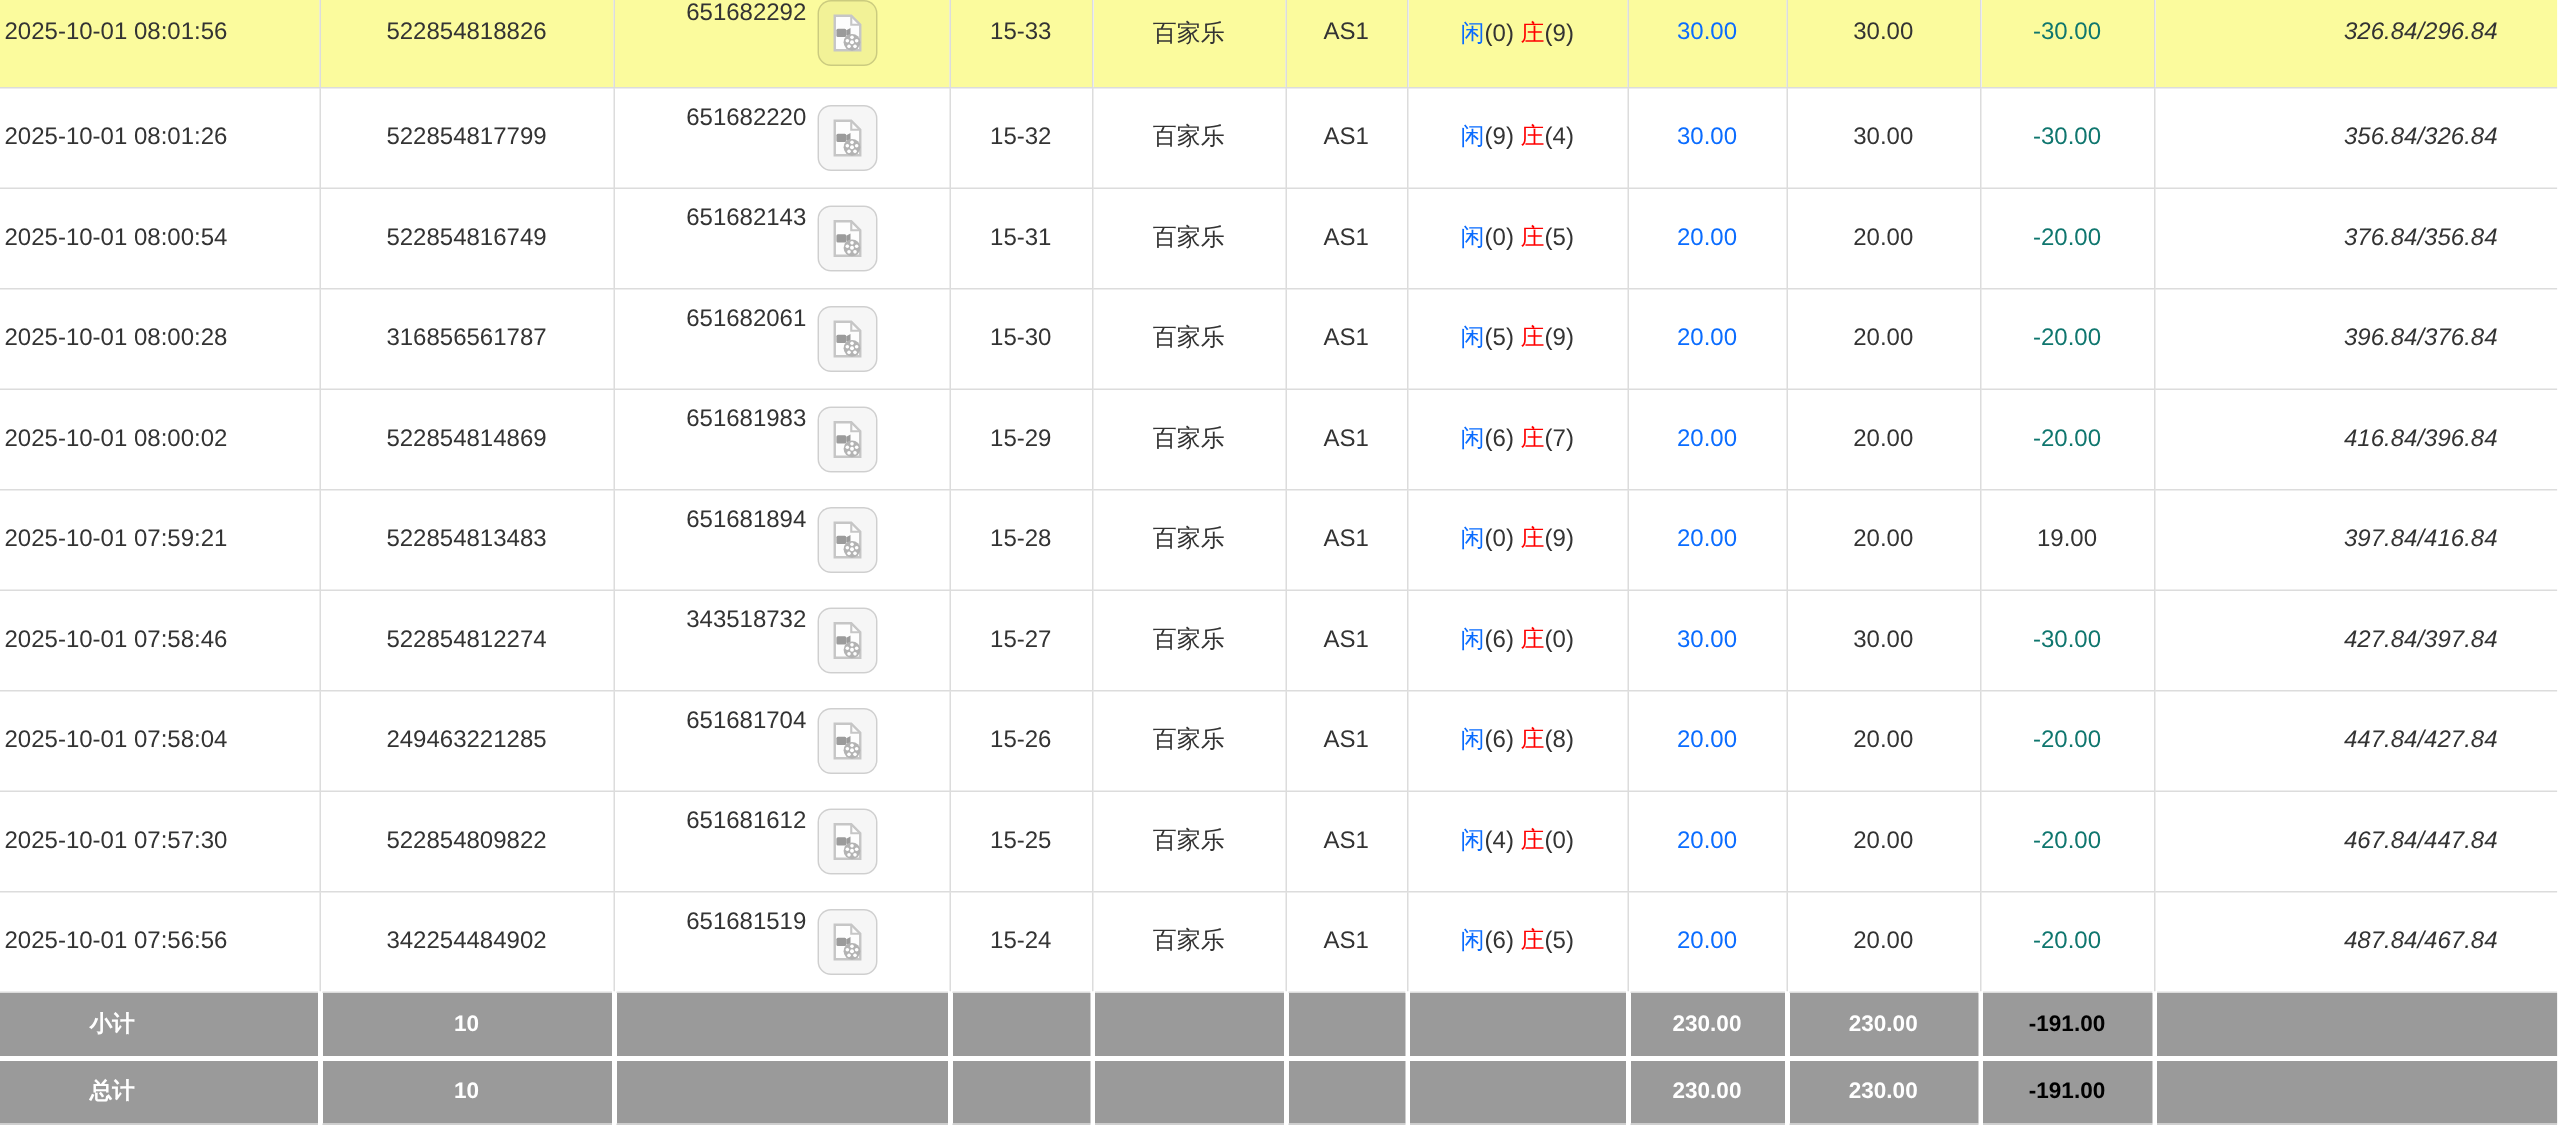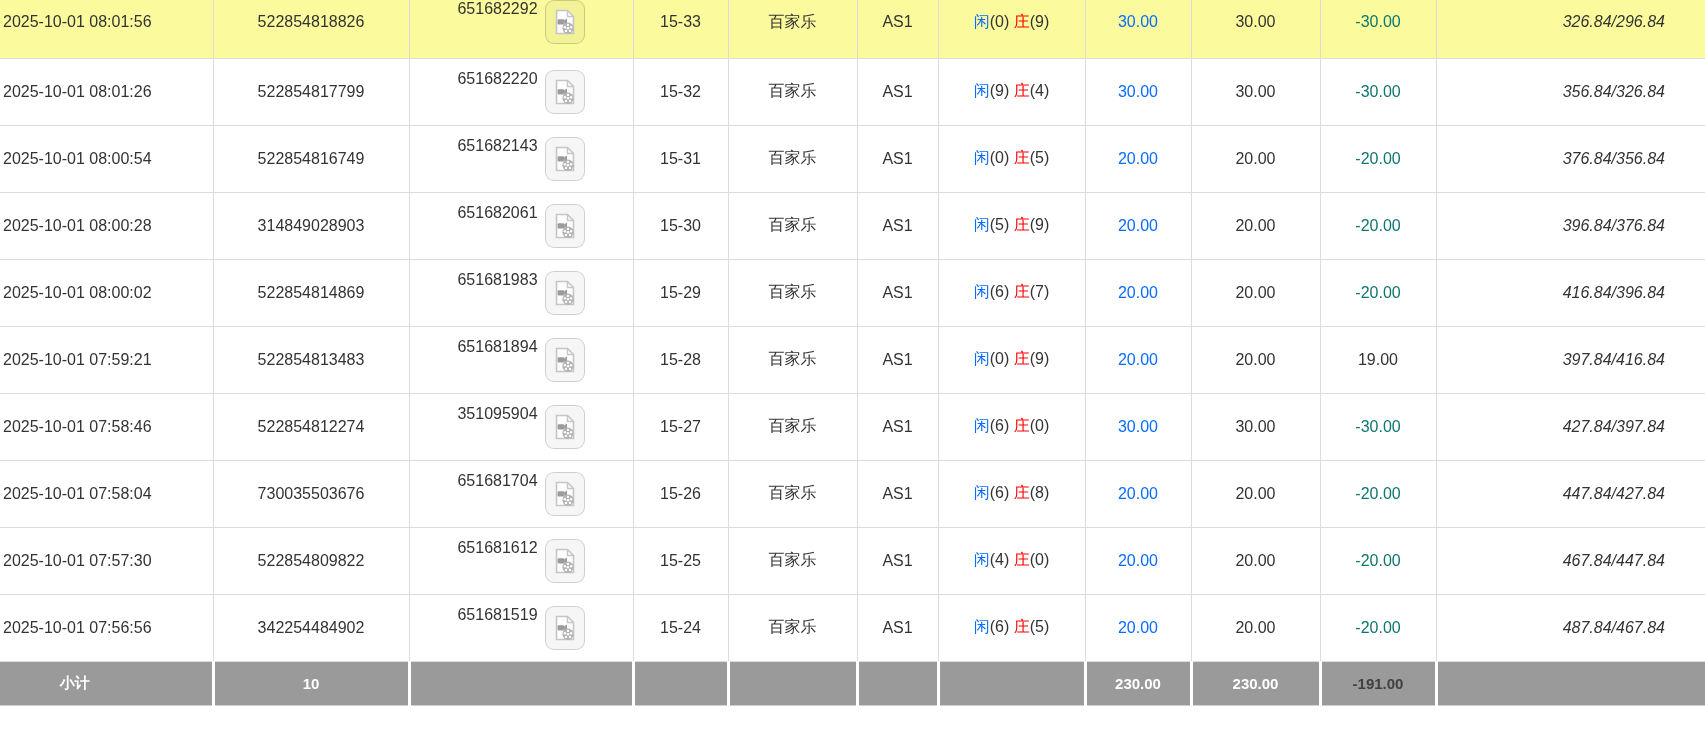--- a/index.html
+++ b/index.html
@@ -70,21 +70,21 @@
     border-top: 1px solid #dcdcdc;
     border-bottom: 3px solid #ffffff;
     border-left: 3px solid #ffffff;
     border-right: 3px solid #ffffff;
     padding-bottom: 0;
   }
   tr.summary td:first-child { border-left: none; }
   tr.summary td:last-child  { border-right: none; }
   tr.summary:last-child td  { border-bottom: 1px solid #cfcfcf; }
   tr.summary td.sum-label { text-align: center; padding-right: 62px; }
-  tr.summary td.winloss.neg { color: #404040; }
+  tr.summary td.winloss.neg { color: #000000; }
 </style>
 </head>
 <body>
 
 <div class="page">
   <table class="records">
     <colgroup>
       <col style="width:213px">
         <col style="width:196px">
         <col style="width:224px">
@@ -192,21 +192,21 @@
           <td>百家乐</td>
           <td>AS1</td>
           <td><span class="blue">闲</span><span>(0)</span> <span class="red">庄</span><span>(5)</span></td>
           <td class="bet-amt">20.00</td>
           <td>20.00</td>
           <td class="winloss neg">-20.00</td>
           <td class="balance">376.84/356.84</td>
         </tr>
         <tr class="record-row">
           <td class="time">2025-10-01 08:00:28</td>
-          <td>314849028903</td>
+          <td>316856561787</td>
           <td><span class="game-id-wrap">
               <span>651682061</span>
               <button class="video-btn">
   <svg width="26" height="28" viewBox="0 0 26 28">
 
     <path d="M4.5 2.5 h11 l6 6 v17 h-17 z" fill="#fdfdfd" stroke="#c6c6c6" stroke-width="1.6"></path>
     <path d="M15.5 2.5 v6 h6" fill="none" stroke="#c6c6c6" stroke-width="1.4"></path>
 
     <rect x="5.6" y="11.2" width="6.6" height="5.4" rx="1" fill="#9b9b9b"></rect>
     <path d="M12.2 12.2 L15 10.6 V17 l-2.8 -1.6 z" fill="#9b9b9b"></path>
@@ -293,21 +293,21 @@
           <td><span class="blue">闲</span><span>(0)</span> <span class="red">庄</span><span>(9)</span></td>
           <td class="bet-amt">20.00</td>
           <td>20.00</td>
           <td class="winloss">19.00</td>
           <td class="balance">397.84/416.84</td>
         </tr>
         <tr class="record-row">
           <td class="time">2025-10-01 07:58:46</td>
           <td>522854812274</td>
           <td><span class="game-id-wrap">
-              <span>351095904</span>
+              <span>343518732</span>
               <button class="video-btn">
   <svg width="26" height="28" viewBox="0 0 26 28">
 
     <path d="M4.5 2.5 h11 l6 6 v17 h-17 z" fill="#fdfdfd" stroke="#c6c6c6" stroke-width="1.6"></path>
     <path d="M15.5 2.5 v6 h6" fill="none" stroke="#c6c6c6" stroke-width="1.4"></path>
 
     <rect x="5.6" y="11.2" width="6.6" height="5.4" rx="1" fill="#9b9b9b"></rect>
     <path d="M12.2 12.2 L15 10.6 V17 l-2.8 -1.6 z" fill="#9b9b9b"></path>
 
     <circle cx="16" cy="20.2" r="5.6" fill="#b3b3b3"></circle>
@@ -324,21 +324,21 @@
           <td>百家乐</td>
           <td>AS1</td>
           <td><span class="blue">闲</span><span>(6)</span> <span class="red">庄</span><span>(0)</span></td>
           <td class="bet-amt">30.00</td>
           <td>30.00</td>
           <td class="winloss neg">-30.00</td>
           <td class="balance">427.84/397.84</td>
         </tr>
         <tr class="record-row">
           <td class="time">2025-10-01 07:58:04</td>
-          <td>730035503676</td>
+          <td>249463221285</td>
           <td><span class="game-id-wrap">
               <span>651681704</span>
               <button class="video-btn">
   <svg width="26" height="28" viewBox="0 0 26 28">
 
     <path d="M4.5 2.5 h11 l6 6 v17 h-17 z" fill="#fdfdfd" stroke="#c6c6c6" stroke-width="1.6"></path>
     <path d="M15.5 2.5 v6 h6" fill="none" stroke="#c6c6c6" stroke-width="1.4"></path>
 
     <rect x="5.6" y="11.2" width="6.6" height="5.4" rx="1" fill="#9b9b9b"></rect>
     <path d="M12.2 12.2 L15 10.6 V17 l-2.8 -1.6 z" fill="#9b9b9b"></path>
@@ -434,15 +434,28 @@
           <td></td>
           <td></td>
           <td></td>
           <td></td>
           <td></td>
           <td>230.00</td>
           <td>230.00</td>
           <td class="winloss neg">-191.00</td>
           <td class="balance"></td>
         </tr>
+        <tr class="summary">
+          <td class="sum-label">总计</td>
+          <td>10</td>
+          <td></td>
+          <td></td>
+          <td></td>
+          <td></td>
+          <td></td>
+          <td>230.00</td>
+          <td>230.00</td>
+          <td class="winloss neg">-191.00</td>
+          <td class="balance"></td>
+        </tr>
       </tbody>
   </table>
 </div>
 
 </body></html>

